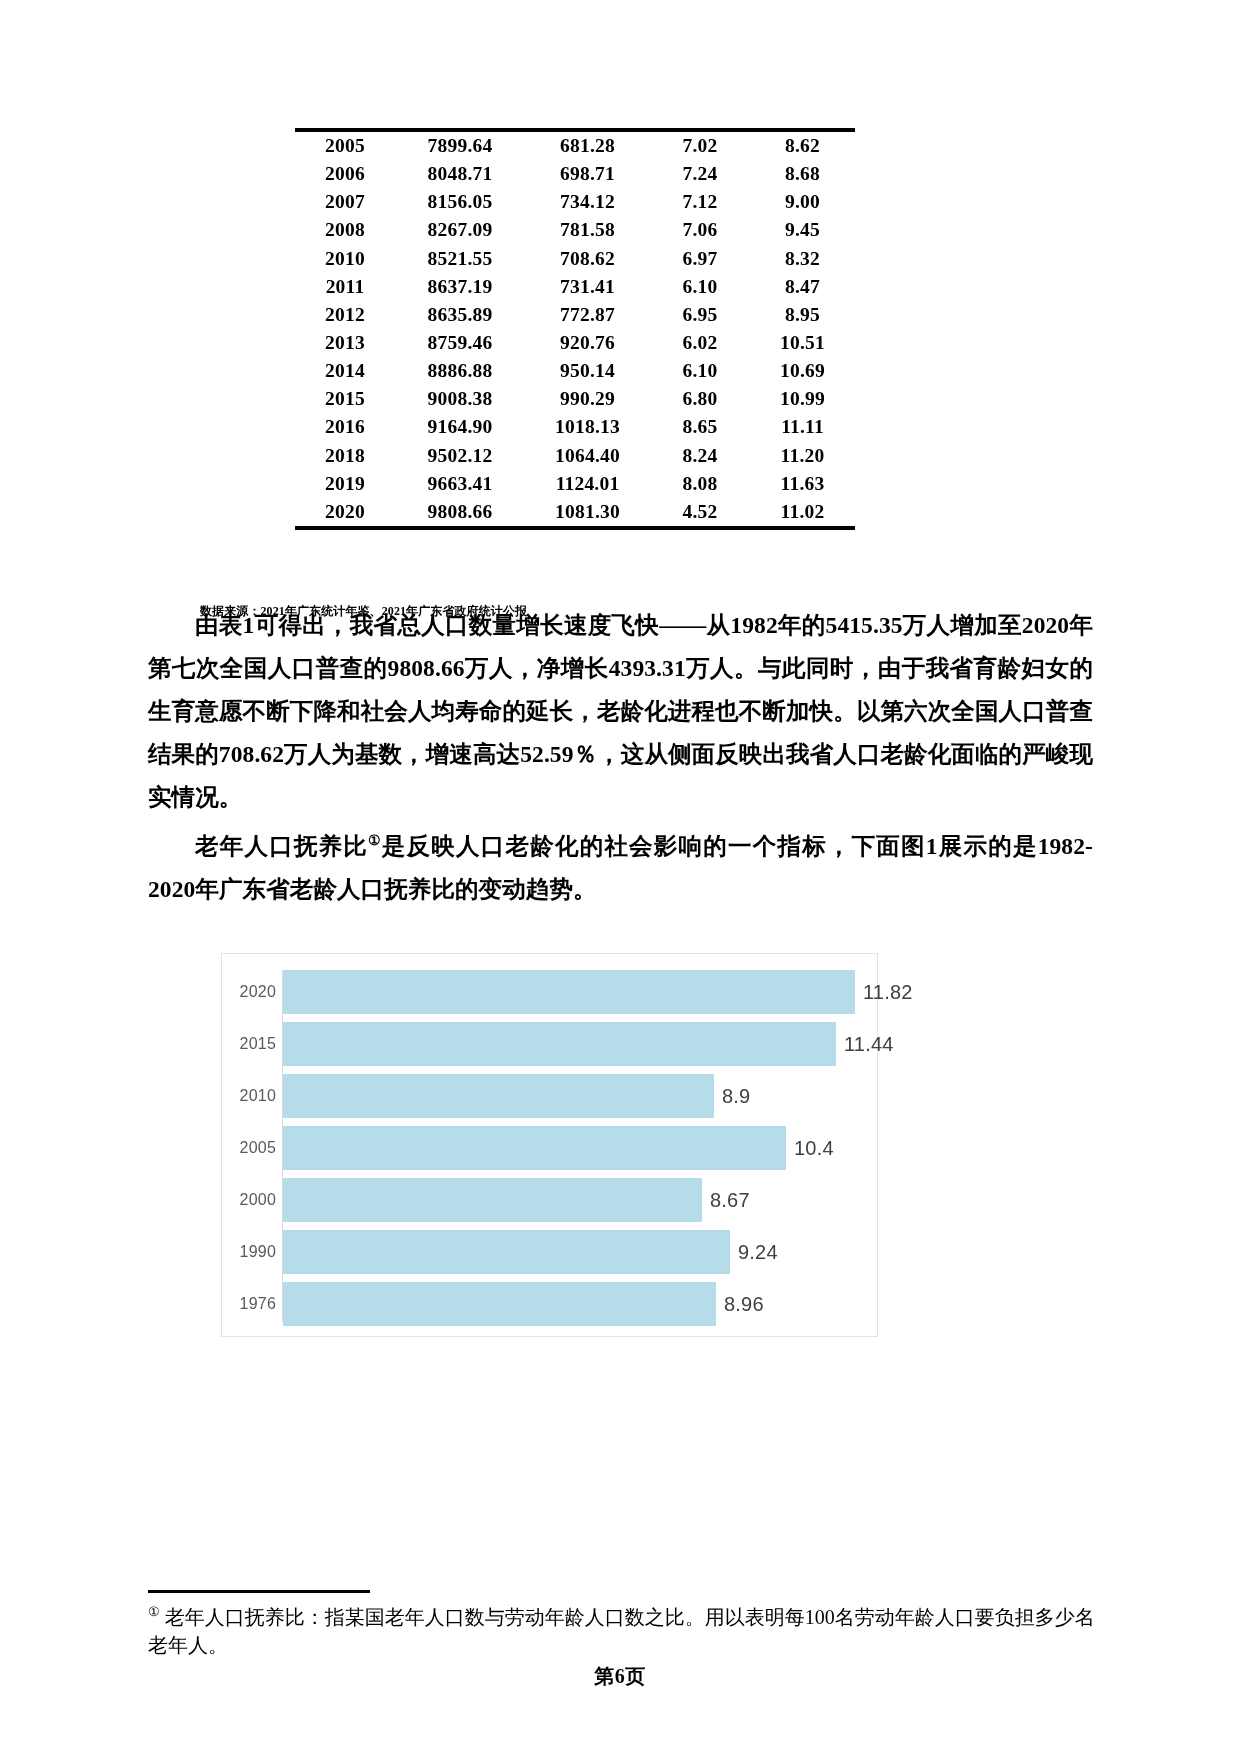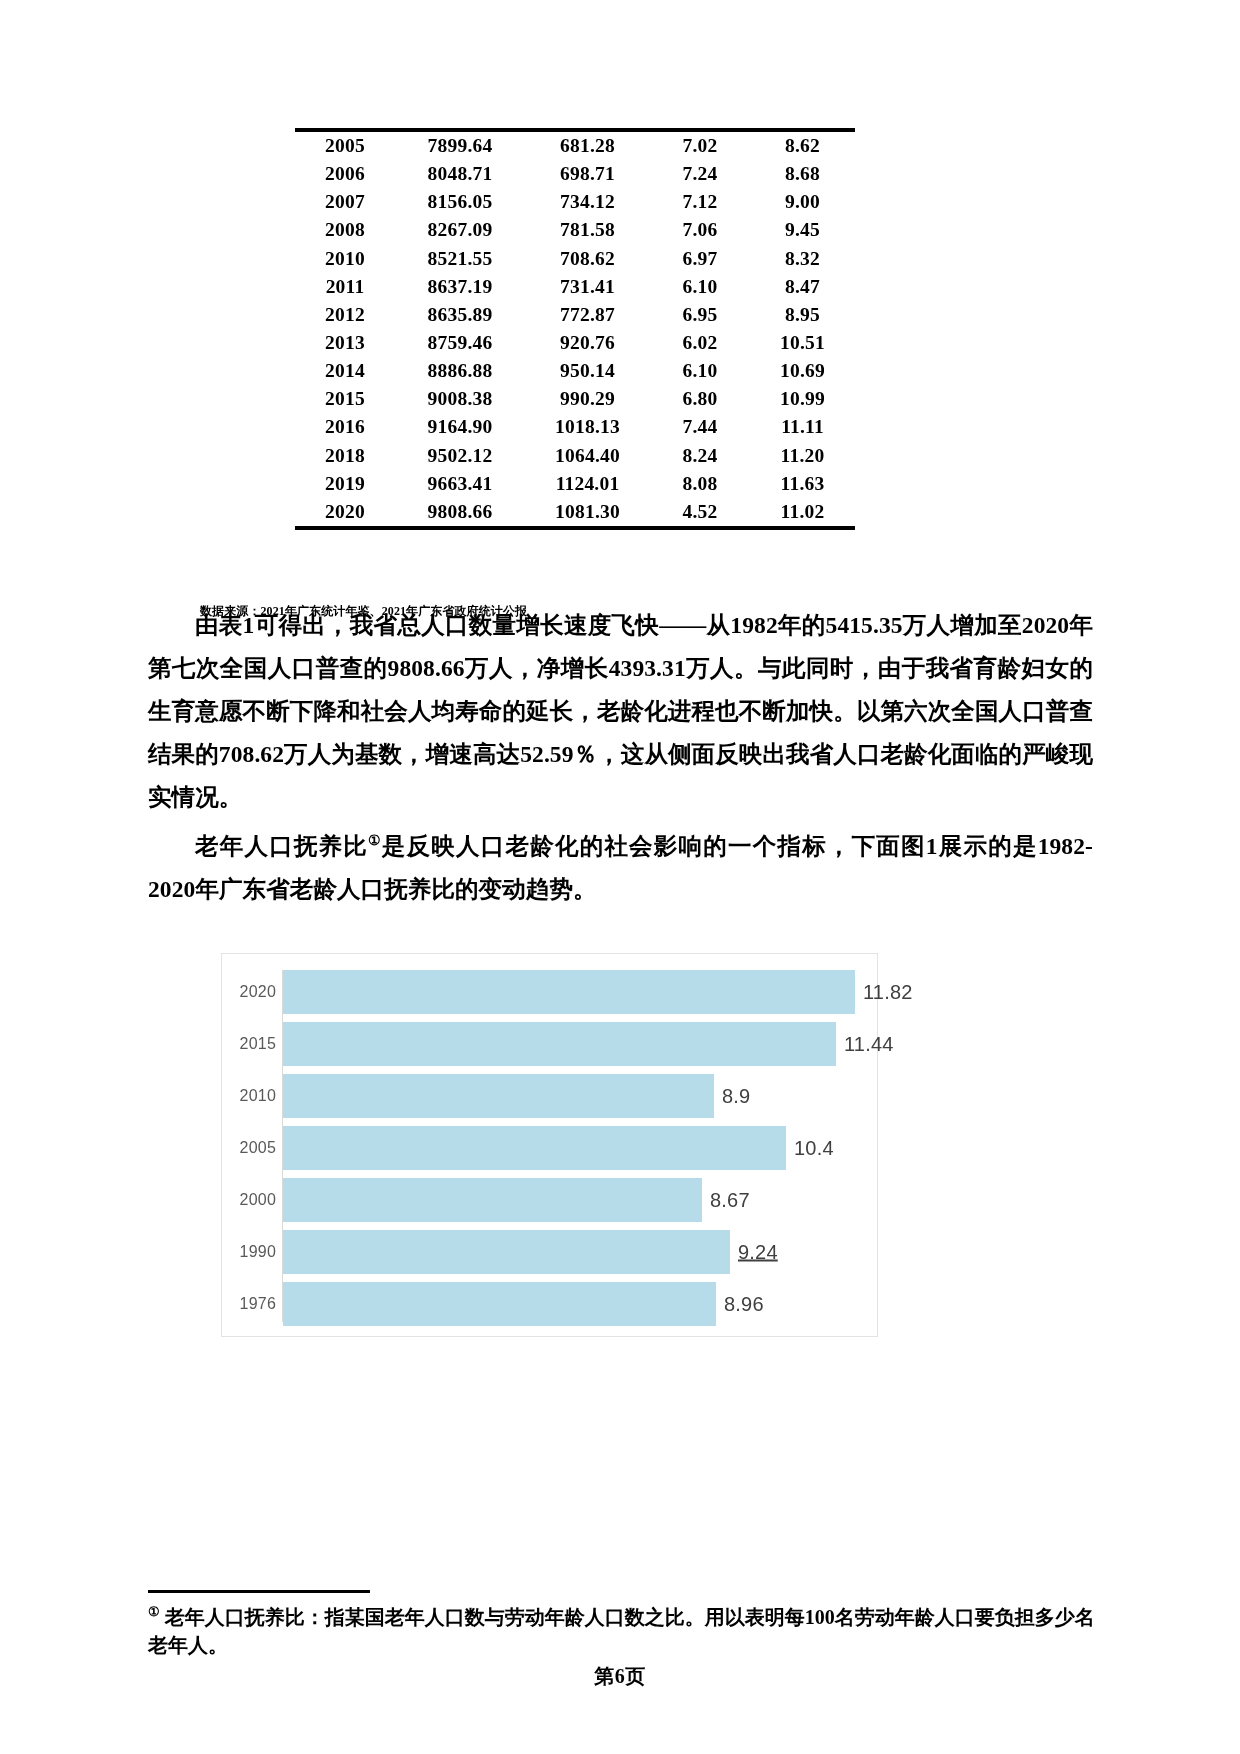--- a/index.html
+++ b/index.html
@@ -129,21 +129,21 @@
   .fn-rule{
     position:absolute;
     left:148px;top:1590px;
     width:222px;height:3px;background:#000;
   }
   .footnote{
     position:absolute;
     left:148px;top:1598px;width:950px;
     font-size:20px;
     line-height:28px;
-    font-weight:700;
+    font-weight:400;
   }
   .footnote .mark{font-size:13px;vertical-align:super;}
   .pagenum{
     position:absolute;
     left:0;top:1663px;width:1240px;
     text-align:center;
     font-size:20px;
     font-weight:700;
     letter-spacing:.5px;
   }
@@ -230,21 +230,21 @@
           <td>2015</td>
           <td>9008.38</td>
           <td>990.29</td>
           <td>6.80</td>
           <td>10.99</td>
         </tr>
         <tr>
           <td>2016</td>
           <td>9164.90</td>
           <td>1018.13</td>
-          <td>7.44</td>
+          <td>8.65</td>
           <td>11.11</td>
         </tr>
         <tr>
           <td>2018</td>
           <td>9502.12</td>
           <td>1064.40</td>
           <td>8.24</td>
           <td>11.20</td>
         </tr>
         <tr>
@@ -297,21 +297,21 @@
         <span class="bar-val" id="bv3" style="left: 572px;">10.4</span>
       </div>
       <div class="bar-row" style="top:224px">
         <span class="bar-cat">2000</span>
         <span class="bar-fill" id="bf4" style="width: 419px;"></span>
         <span class="bar-val" id="bv4" style="left: 488px;">8.67</span>
       </div>
       <div class="bar-row" style="top:276px">
         <span class="bar-cat">1990</span>
         <span class="bar-fill" id="bf5" style="width: 447px;"></span>
-        <span class="bar-val" id="bv5" style="left: 516px; text-decoration: underline;">9.24</span>
+        <span class="bar-val" id="bv5" style="left: 516px;">9.24</span>
       </div>
       <div class="bar-row" style="top:328px">
         <span class="bar-cat">1976</span>
         <span class="bar-fill" id="bf6" style="width: 433px;"></span>
         <span class="bar-val" id="bv6" style="left: 502px;">8.96</span>
       </div>
     </div>
   </div>
 
   <div class="fn-rule"></div>

